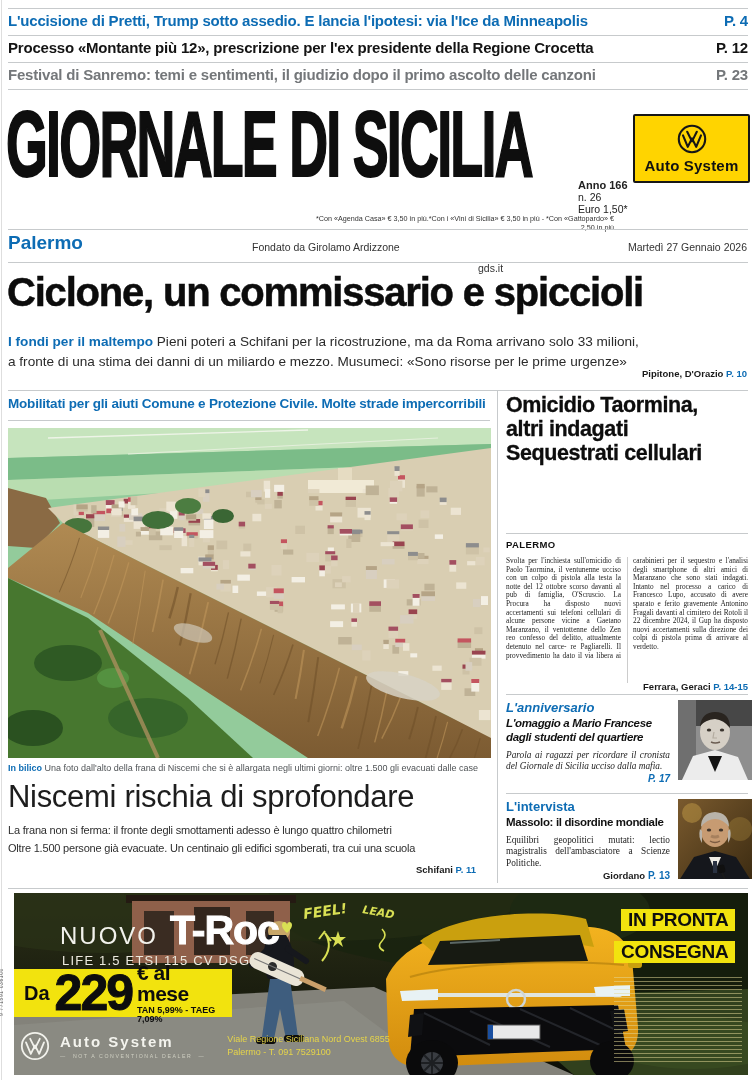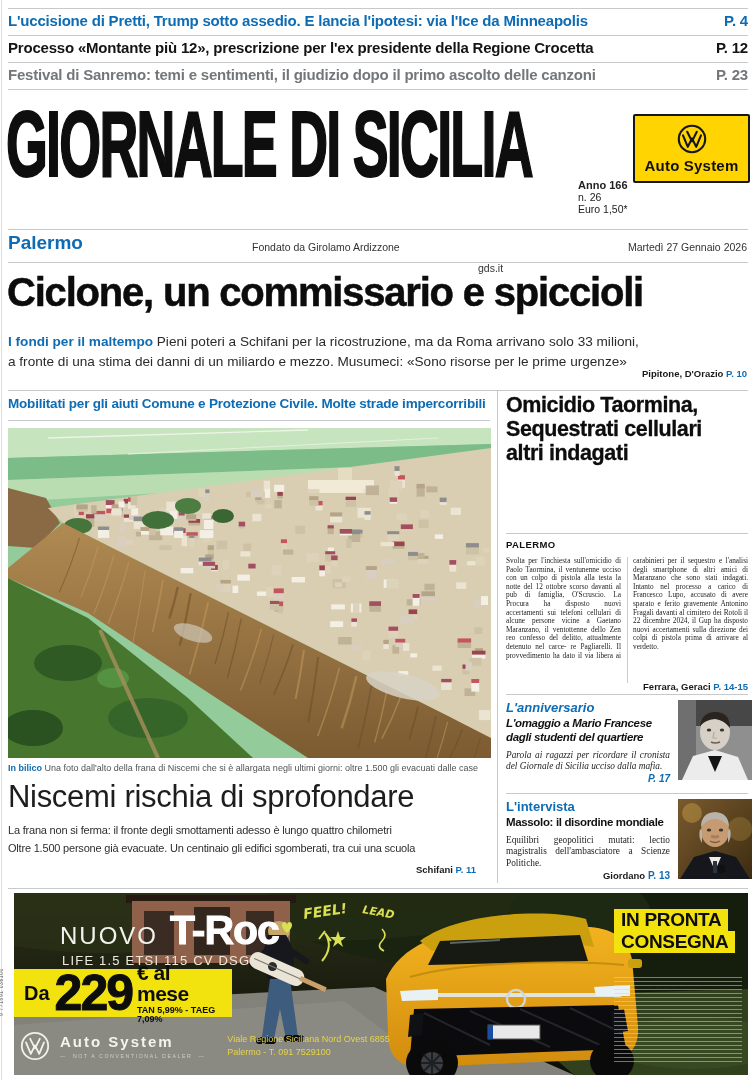--- a/index.html
+++ b/index.html
@@ -73,21 +73,21 @@
   .ad-nuovo{font-size:24px;font-weight:400;letter-spacing:2px;color:#f2f2ec;}
   .ad-model{font-size:41px;font-weight:900;letter-spacing:-1px;-webkit-text-stroke:1px #fff;}
   .ad-trim{left:48px;top:60px;font-size:13px;letter-spacing:1.2px;color:#eceadf;}
   .ad-banner{left:0px;top:76px;width:218px;height:48px;background:#f2e30e;display:flex;align-items:center;
              padding:0 6px 0 10px;gap:5px;color:#0d0d0d;}
   .ad-da{font-size:20px;font-weight:900;}
   .ad-price{font-size:50px;font-weight:900;line-height:.85;letter-spacing:-2px;-webkit-text-stroke:1px #0d0d0d;}
   .ad-unitcol{display:flex;flex-direction:column;line-height:1;}
   .ad-unit{font-size:21px;font-weight:900;letter-spacing:-0.5px;}
   .ad-finance{font-size:9px;font-weight:700;margin-top:2px;}
-  .ad-avail{left:600px;top:16px;display:flex;flex-direction:column;gap:0;align-items:flex-start;}
+  .ad-avail{left:600px;top:16px;display:flex;flex-direction:column;gap:10px;align-items:flex-end;}
   .ad-avail div{background:#f2e30e;color:#0e0e0e;font-size:19px;font-weight:900;line-height:1.05;
                 padding:1px 7px;letter-spacing:-0.3px;}
   .ad-legal{left:600px;top:84px;width:128px;height:86px;opacity:.8;
             background:repeating-linear-gradient(to bottom, rgba(228,216,150,.65) 0 1px, transparent 1px 4px);}
   .ad-legal:after{content:"";position:absolute;right:0;top:0;width:14px;height:100%;background:#14160c;opacity:.0;}
   .ad-dealer{left:6px;top:138px;display:flex;align-items:center;gap:10px;}
   .ad-dealer-name{color:#f4f4ee;font-size:15px;font-weight:700;letter-spacing:2px;}
   .ad-tagline{color:#cfcfc2;font-size:5.2px;letter-spacing:1.6px;margin-top:3px;}
   .ad-tagline:before{content:"\2014\00a0\00a0";} .ad-tagline:after{content:"\00a0\00a0\2014";}
   .ad-address{color:#e5d44a;font-size:9px;line-height:1.5;margin-left:12px;}
@@ -127,20 +127,21 @@
       <path d="M20 38 L36 76 L50 48 L64 76 L80 38" fill="none" stroke="#161616" stroke-width="7" stroke-linecap="round" stroke-linejoin="round"></path>
     </svg>
     <div class="brand">Auto System</div>
   </div>
 
   <div class="abs edition">
     <b>Anno 166</b><br>
     <span>n. 26</span><br>
     <span>Euro 1,50*</span>
   </div>
+  <div class="abs price-note">*Con «Agenda Casa» € 3,50 in più.*Con i «Vini di Sicilia» € 3,50 in più - *Con «Gattopardo» € 2,50 in più</div>
 
   <div class="rule-h" style="left:8px;top:229px;width:740px;"></div>
   <div class="abs city">Palermo</div>
   <div class="abs dl" style="left:252px;">Fondato da Girolamo Ardizzone</div>
   <div class="abs dl" style="left:478px;margin-top:21px;">gds.it</div>
   <div class="abs dl" style="right:8px;">Martedì 27 Gennaio 2026</div>
   <div class="rule-h" style="left:8px;top:262px;width:740px;"></div>
 
   <div class="abs lead-hl">Ciclone, un commissario e spiccioli</div>
   <div class="abs lead-deck">
@@ -494,22 +495,22 @@
     <span>La frana non si ferma: il fronte degli smottamenti adesso è lungo quattro chilometri</span><br>
     <span>Oltre 1.500 persone già evacuate. Un centinaio gli edifici sgomberati, tra cui una scuola</span>
   </div>
   <div class="abs byline left-byline">
     <span>Schifani</span>
     <span class="pageref">P. 11</span>
   </div>
 
   <div class="abs rcol crime-hl">
     <div>Omicidio Taormina,</div>
+    <div>altri indagati</div>
     <div>Sequestrati cellulari</div>
-    <div>altri indagati</div>
   </div>
   <div class="rule-h" style="left:506px;top:533px;width:242px;"></div>
   <div class="abs rcol crime-city">PALERMO</div>
   <div class="abs rcol crime-body">
     <span>Svolta per l'inchiesta sull'omicidio di Paolo Taormina, il ventunenne ucciso con un colpo di pistola alla testa la notte del 12 ottobre scorso davanti al pub di famiglia, O'Scruscio. La Procura ha disposto nuovi accertamenti sui telefoni cellulari di alcune persone vicine a Gaetano Maranzano, il ventottenne dello Zen reo confesso del delitto, attualmente detenuto nel carce-</span>
     <span>re Pagliarelli. Il provvedimento ha dato il via libera ai carabinieri per il sequestro e l'analisi degli smartphone di altri amici di Maranzano che sono stati indagati. Intanto nel processo a carico di Francesco Lupo, accusato di avere sparato e ferito gravemente Antonino Fragali davanti al cimitero dei Rotoli il 22 dicembre 2024, il Gup ha disposto nuovi accertamenti sulla direzione dei colpi di pistola prima di arrivare al verdetto.</span>
   </div>
   <div class="abs rcol byline crime-byline">
     <span>Ferrara, Geraci</span>
     <span class="pageref">P. 14-15</span>

